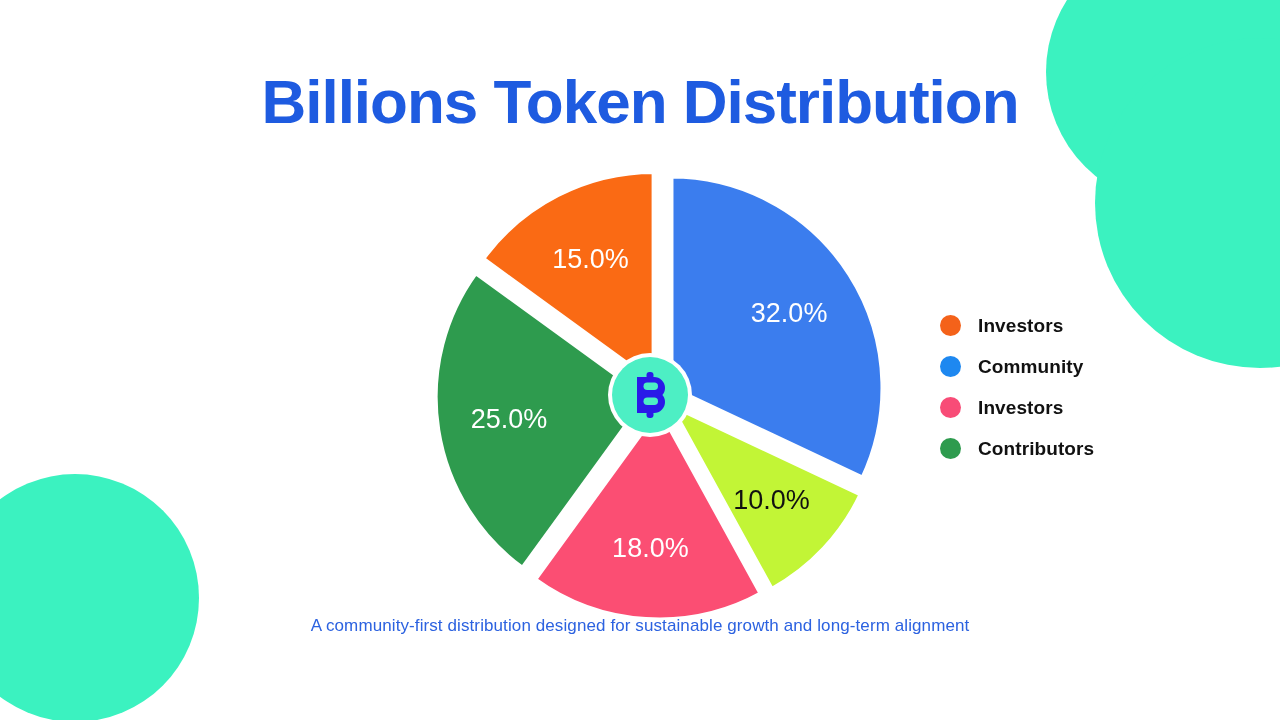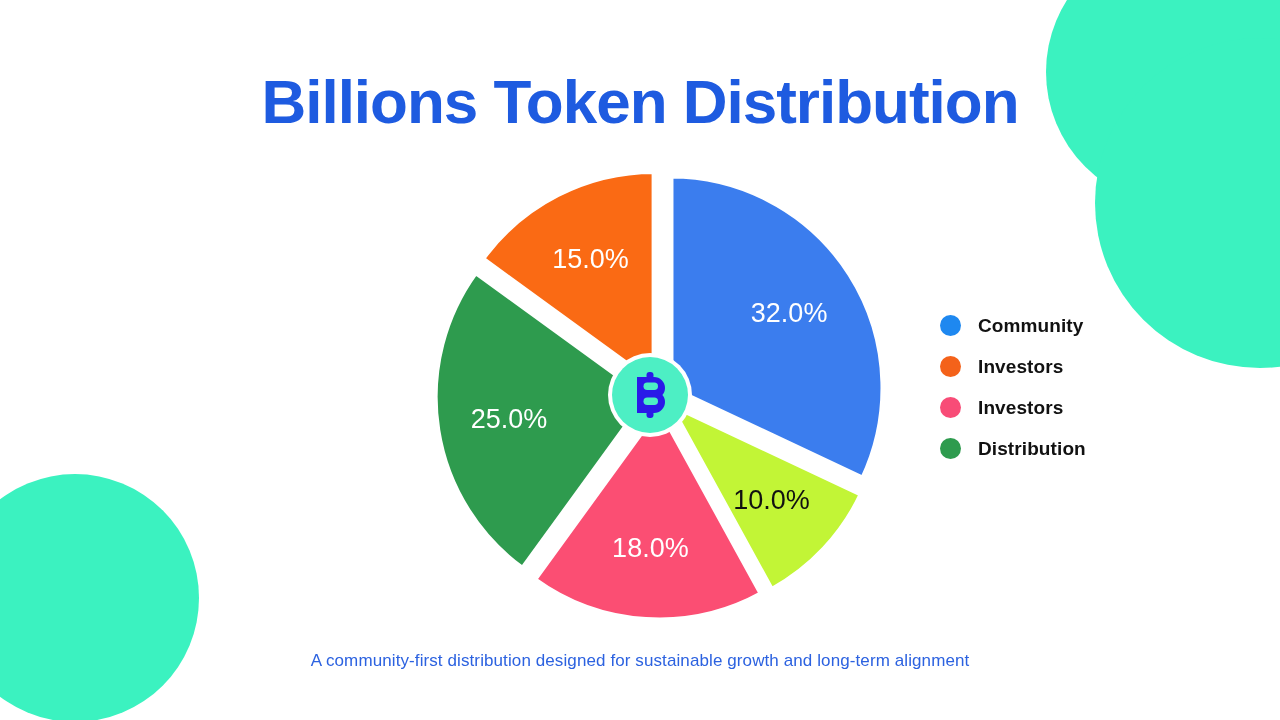--- a/index.html
+++ b/index.html
@@ -113,21 +113,21 @@
     margin-left: 17px;
     font-size: 19px;
     font-weight: 700;
     color: #111111;
     letter-spacing: 0.1px;
     white-space: nowrap;
   }
   #subtitle {
     position: absolute;
     left: 0;
-    top: 651px;
+    top: 616px;
     width: 1280px;
     text-align: center;
     font-size: 17px;
     color: #2C62E0;
     letter-spacing: 0.1px;
   }
 </style>
 </head>
 <body>
 
@@ -167,33 +167,33 @@
             <path d="M7 5 h17 a11 11 0 0 1 0 22 h-17 z M7 19 h17 a11 11 0 0 1 0 22 h-17 z" fill="#2A19E8"></path>
             <rect x="13.5" y="10.5" width="14.5" height="7.5" rx="3.75" fill="#4DEFC4"></rect>
             <rect x="13.5" y="25.5" width="14.5" height="7.5" rx="3.75" fill="#4DEFC4"></rect>
           </g>
         </svg>
       </div>
     </div>
 
     <div id="legend">
         <div class="legend-row">
+          <span class="legend-dot" style="background: rgb(244, 98, 26);"></span>
+          <span class="legend-label">Investors</span>
+        </div>
+        <div class="legend-row">
           <span class="legend-dot" style="background: rgb(30, 136, 240);"></span>
           <span class="legend-label">Community</span>
-        </div>
-        <div class="legend-row">
-          <span class="legend-dot" style="background: rgb(244, 98, 26);"></span>
-          <span class="legend-label">Investors</span>
         </div>
         <div class="legend-row">
           <span class="legend-dot" style="background: rgb(248, 76, 119);"></span>
           <span class="legend-label">Investors</span>
         </div>
         <div class="legend-row">
           <span class="legend-dot" style="background: rgb(46, 155, 78);"></span>
-          <span class="legend-label">Distribution</span>
+          <span class="legend-label">Contributors</span>
         </div>
       </div>
 
     <div id="subtitle">A community-first distribution designed for sustainable growth and long-term alignment</div>
 
   </div>
 </div>
 
 </body></html>

